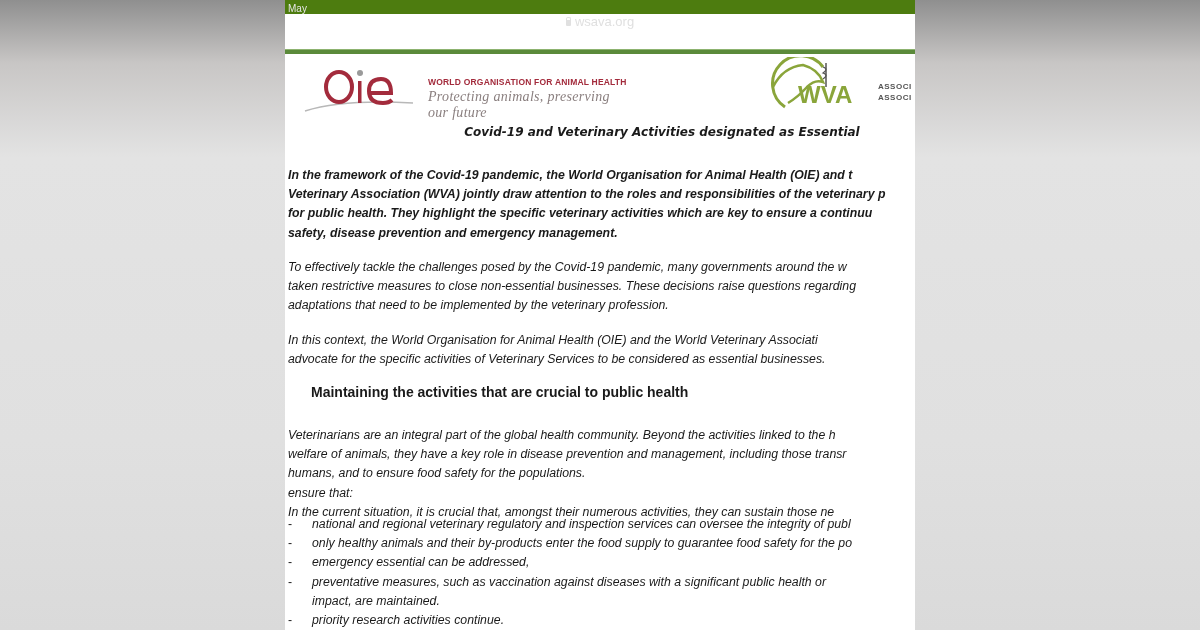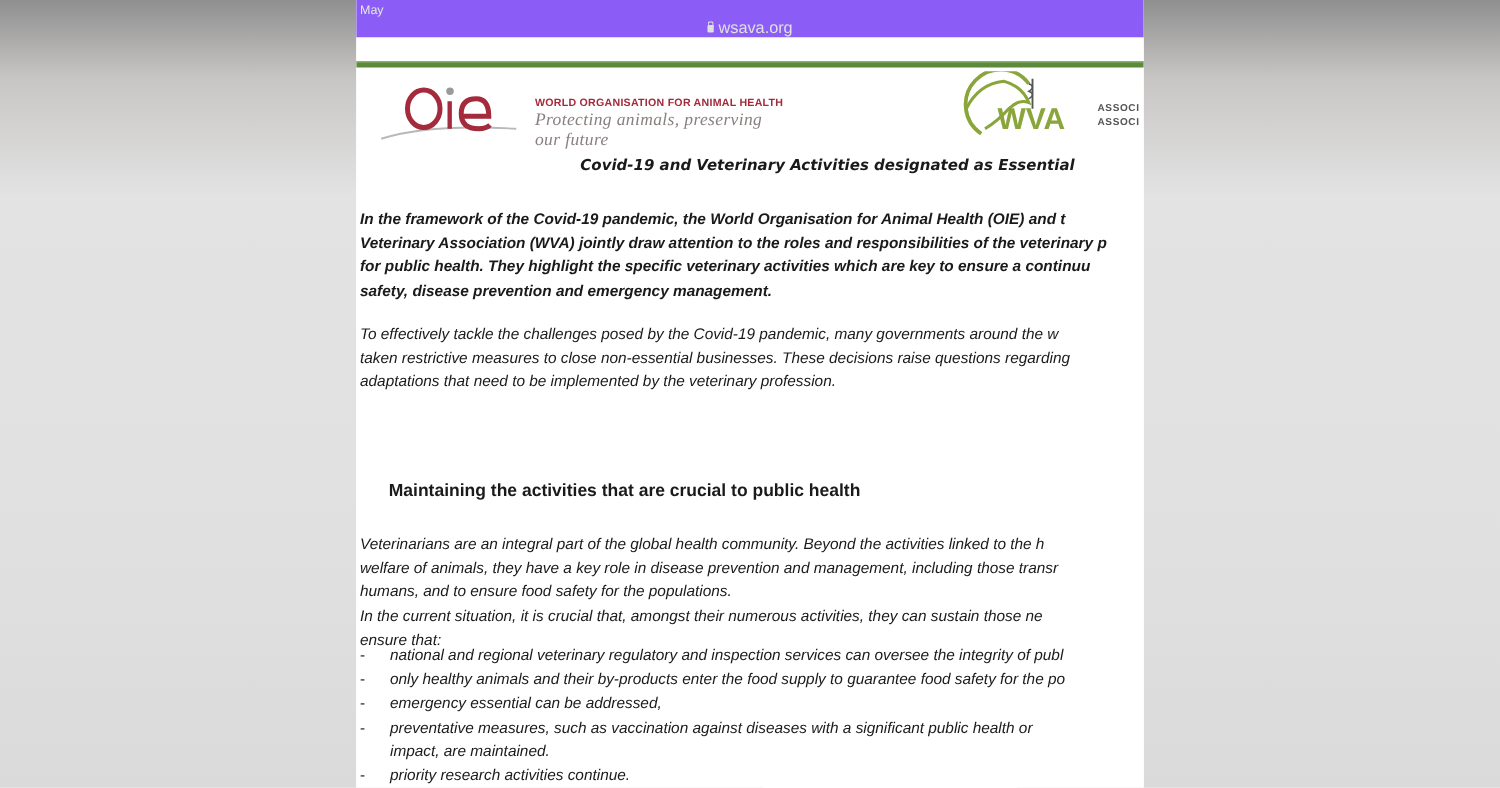--- a/index.html
+++ b/index.html
@@ -10,21 +10,21 @@
   }
   .side { position:absolute; top:0; height:630px; width:285px;
     background: linear-gradient(180deg, #8f8f8f 0%, #c8c6c5 10%, #e3e3e3 25%, #e0e0e0 70%, #dadada 100%);
   }
   .side.left { left:0; }
   .side.right { right:0; width:285px; }
   .phone {
     position:absolute; left:285px; top:0; width:630px; height:630px; overflow:hidden; background:#fff;
   }
   .statusbar {
-    height:30px; background:#8b5cf6; color:#e6e6e6; position:relative;
+    height:14px; background:#4d7c0f; color:#e6e6e6; position:relative;
     font-family: "Liberation Sans", sans-serif; font-size:10px;
   }
   .statusbar .time { position:absolute; left:3px; top:3px; }
   .statusbar .url { position:absolute; left:0; right:0; top:14px; text-align:center; font-size:13px; color:#e0e0e0; }
   .lock-icon { display:inline-block; width:5px; height:6px; background:#e0e0e0; border-radius:1px; margin-right:4px; position:relative; top:0px; }
   .lock-icon::before { content:""; position:absolute; left:0.5px; top:-3px; width:3px; height:3px; border:1px solid #e0e0e0; border-bottom:none; border-radius:2px 2px 0 0; }
   .page { position:absolute; top:30px; left:0; width:630px; height:600px; background:#fff; }
   .green-bar { position:absolute; top:19px; left:0; width:100%; height:4px; background:#5b8a3a; border-top:1px solid #8db370; }
   .logos { position:absolute; top:25px; left:0; width:100%; height:65px; }
   .oie-logo { position:absolute; left:18px; top:8px; width:330px; height:55px; }
@@ -109,29 +109,33 @@
       <span class="line">for public health. They highlight the specific veterinary activities which are key to ensure a continuu</span>
       <span class="line">safety, disease prevention and emergency management.</span>
     </div>
 
     <div class="body-text p2">
       <span class="line">To effectively tackle the challenges posed by the Covid-19 pandemic, many governments around the w</span>
       <span class="line">taken restrictive measures to close non-essential businesses. These decisions raise questions regarding</span>
       <span class="line">adaptations that need to be implemented by the veterinary profession.</span>
     </div>
 
+    <div class="body-text p3">
+      <span class="line">In this context, the World Organisation for Animal Health (OIE) and the World Veterinary Associati</span>
+      <span class="line">advocate for the specific activities of Veterinary Services to be considered as essential businesses.</span>
+    </div>
 
     <div class="heading">Maintaining the activities that are crucial to public health</div>
 
     <div class="body-text p4">
       <span class="line">Veterinarians are an integral part of the global health community. Beyond the activities linked to the h</span>
       <span class="line">welfare of animals, they have a key role in disease prevention and management, including those transr</span>
       <span class="line">humans, and to ensure food safety for the populations.</span>
+      <span class="line">ensure that:</span>
       <span class="line">In the current situation, it is crucial that, amongst their numerous activities, they can sustain those ne</span>
-      <span class="line">ensure that:</span>
     </div>
 
     <ul class="list">
       <li>
           <span class="dash">-</span>
           <span class="line">national and regional veterinary regulatory and inspection services can oversee the integrity of publ</span>
         </li>
       <li>
           <span class="dash">-</span>
           <span class="line">only healthy animals and their by-products enter the food supply to guarantee food safety for the po</span>

